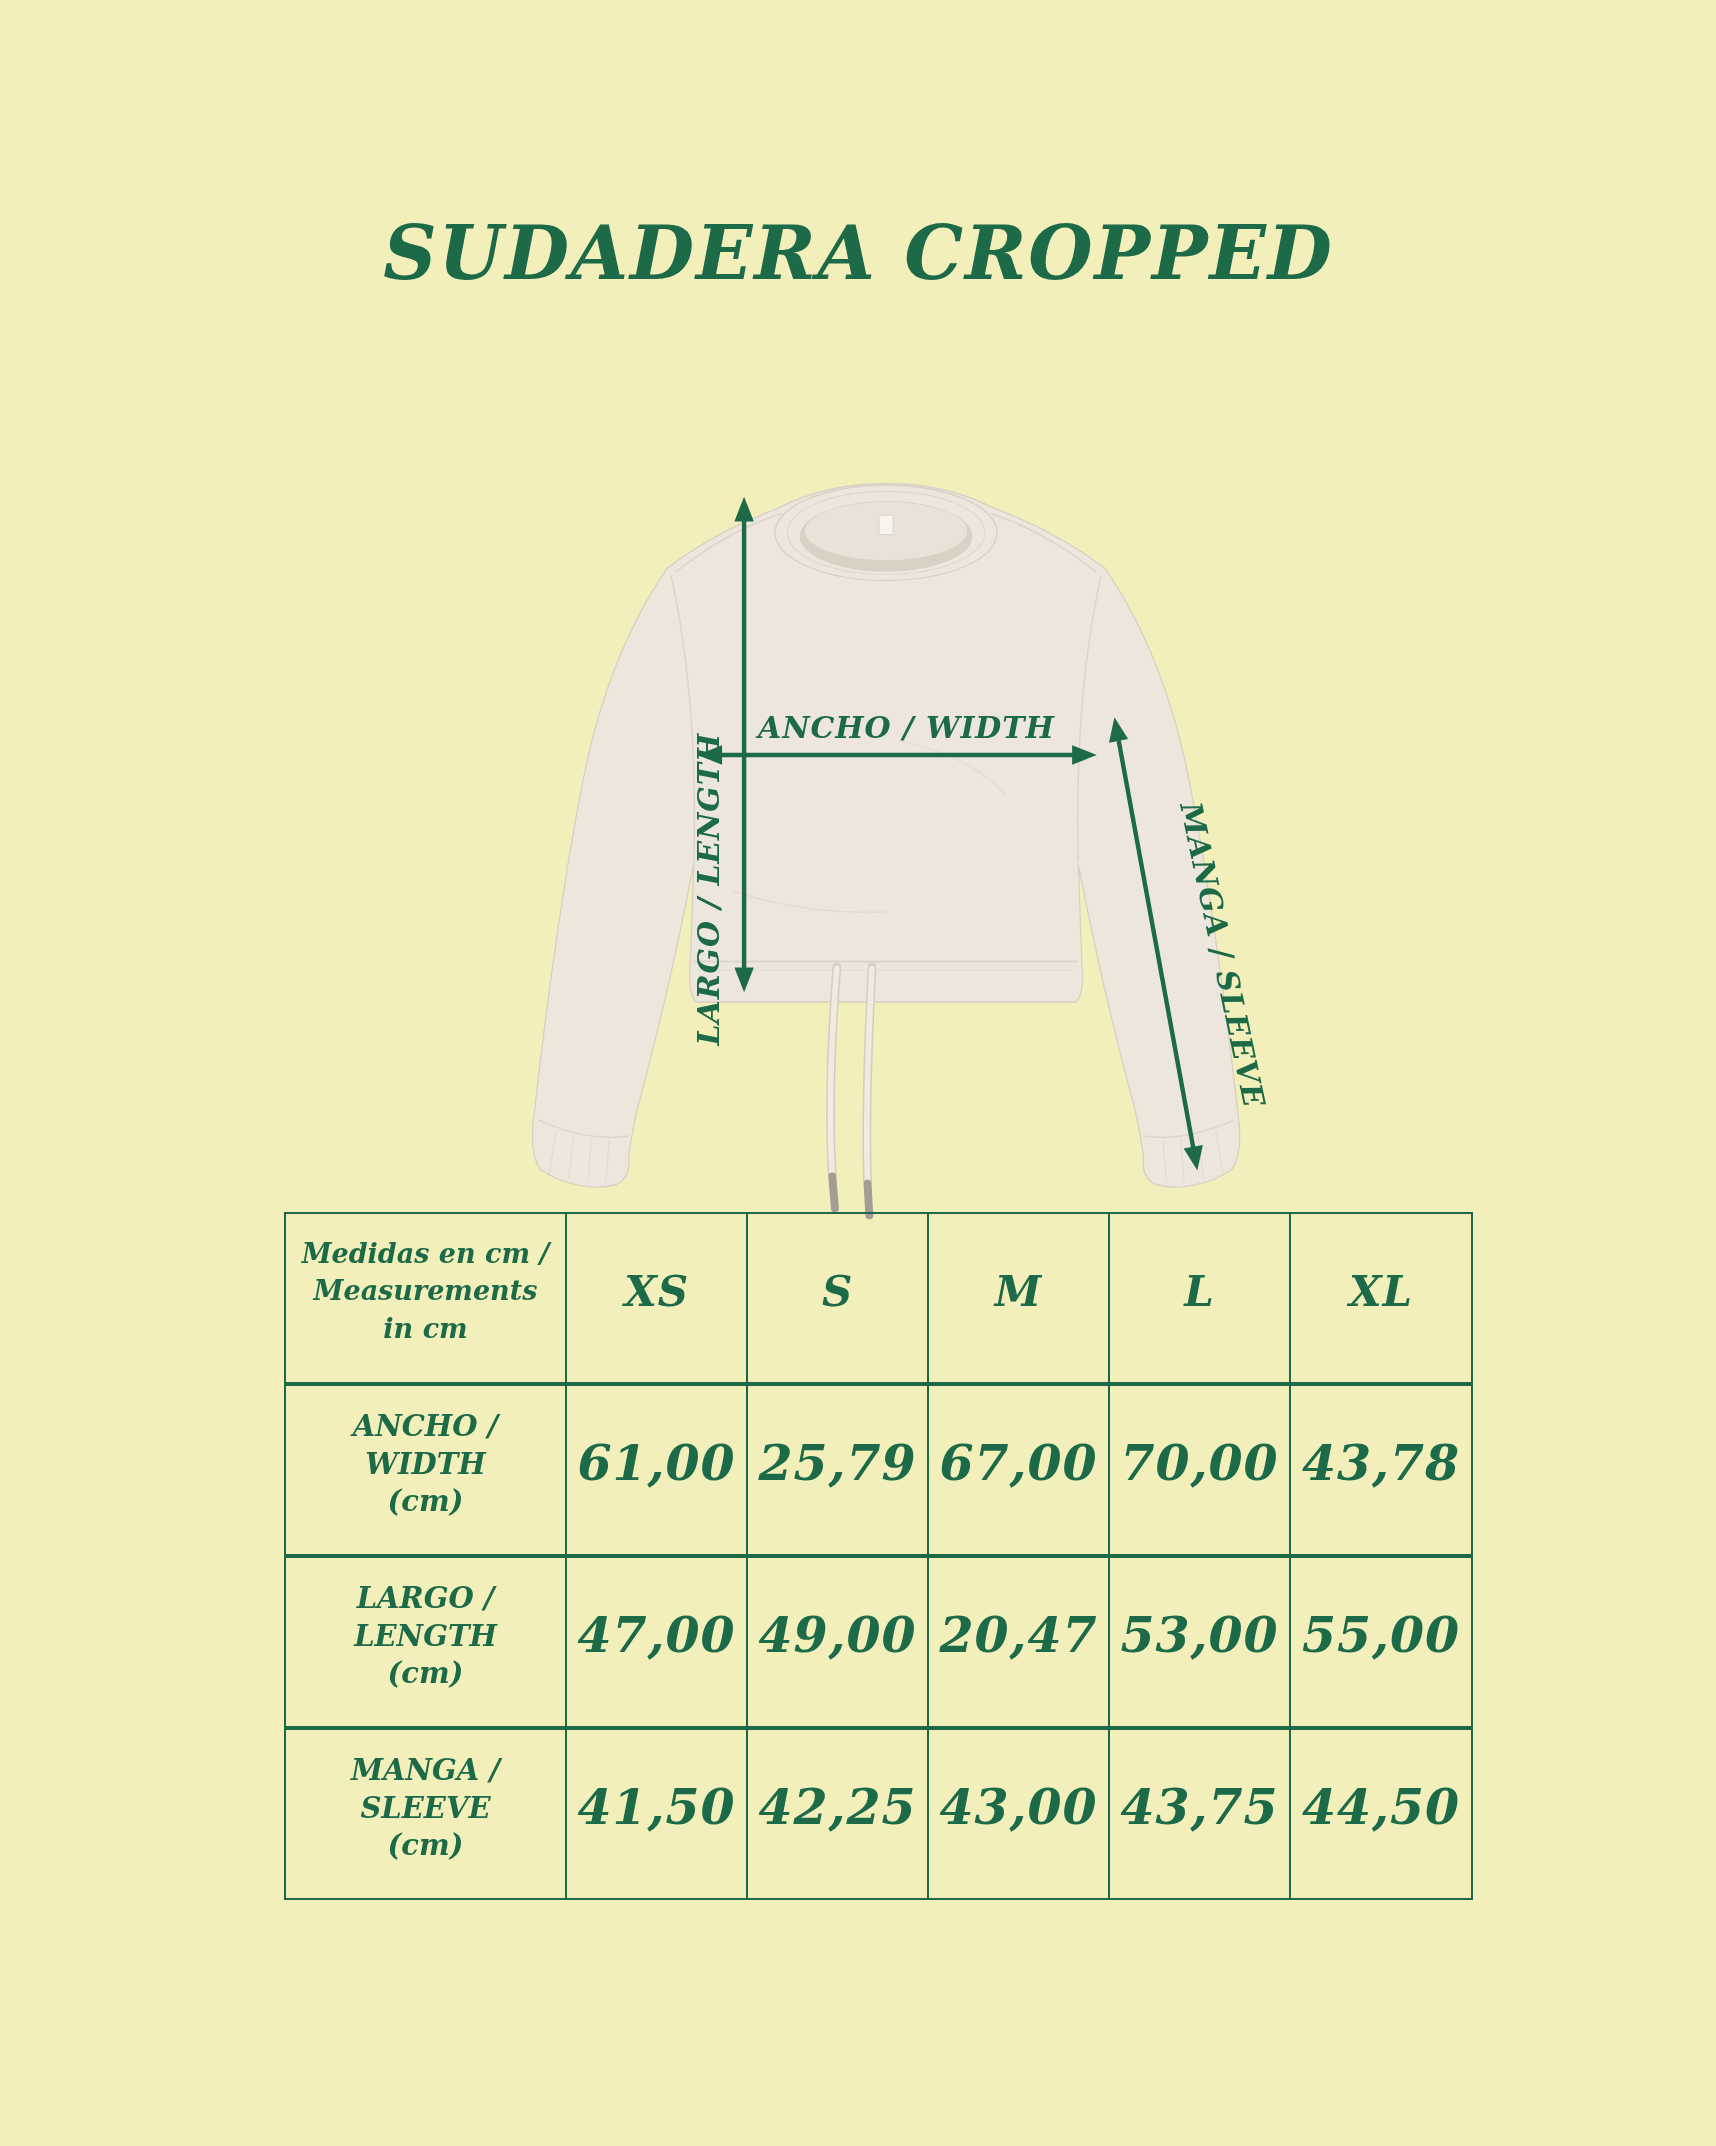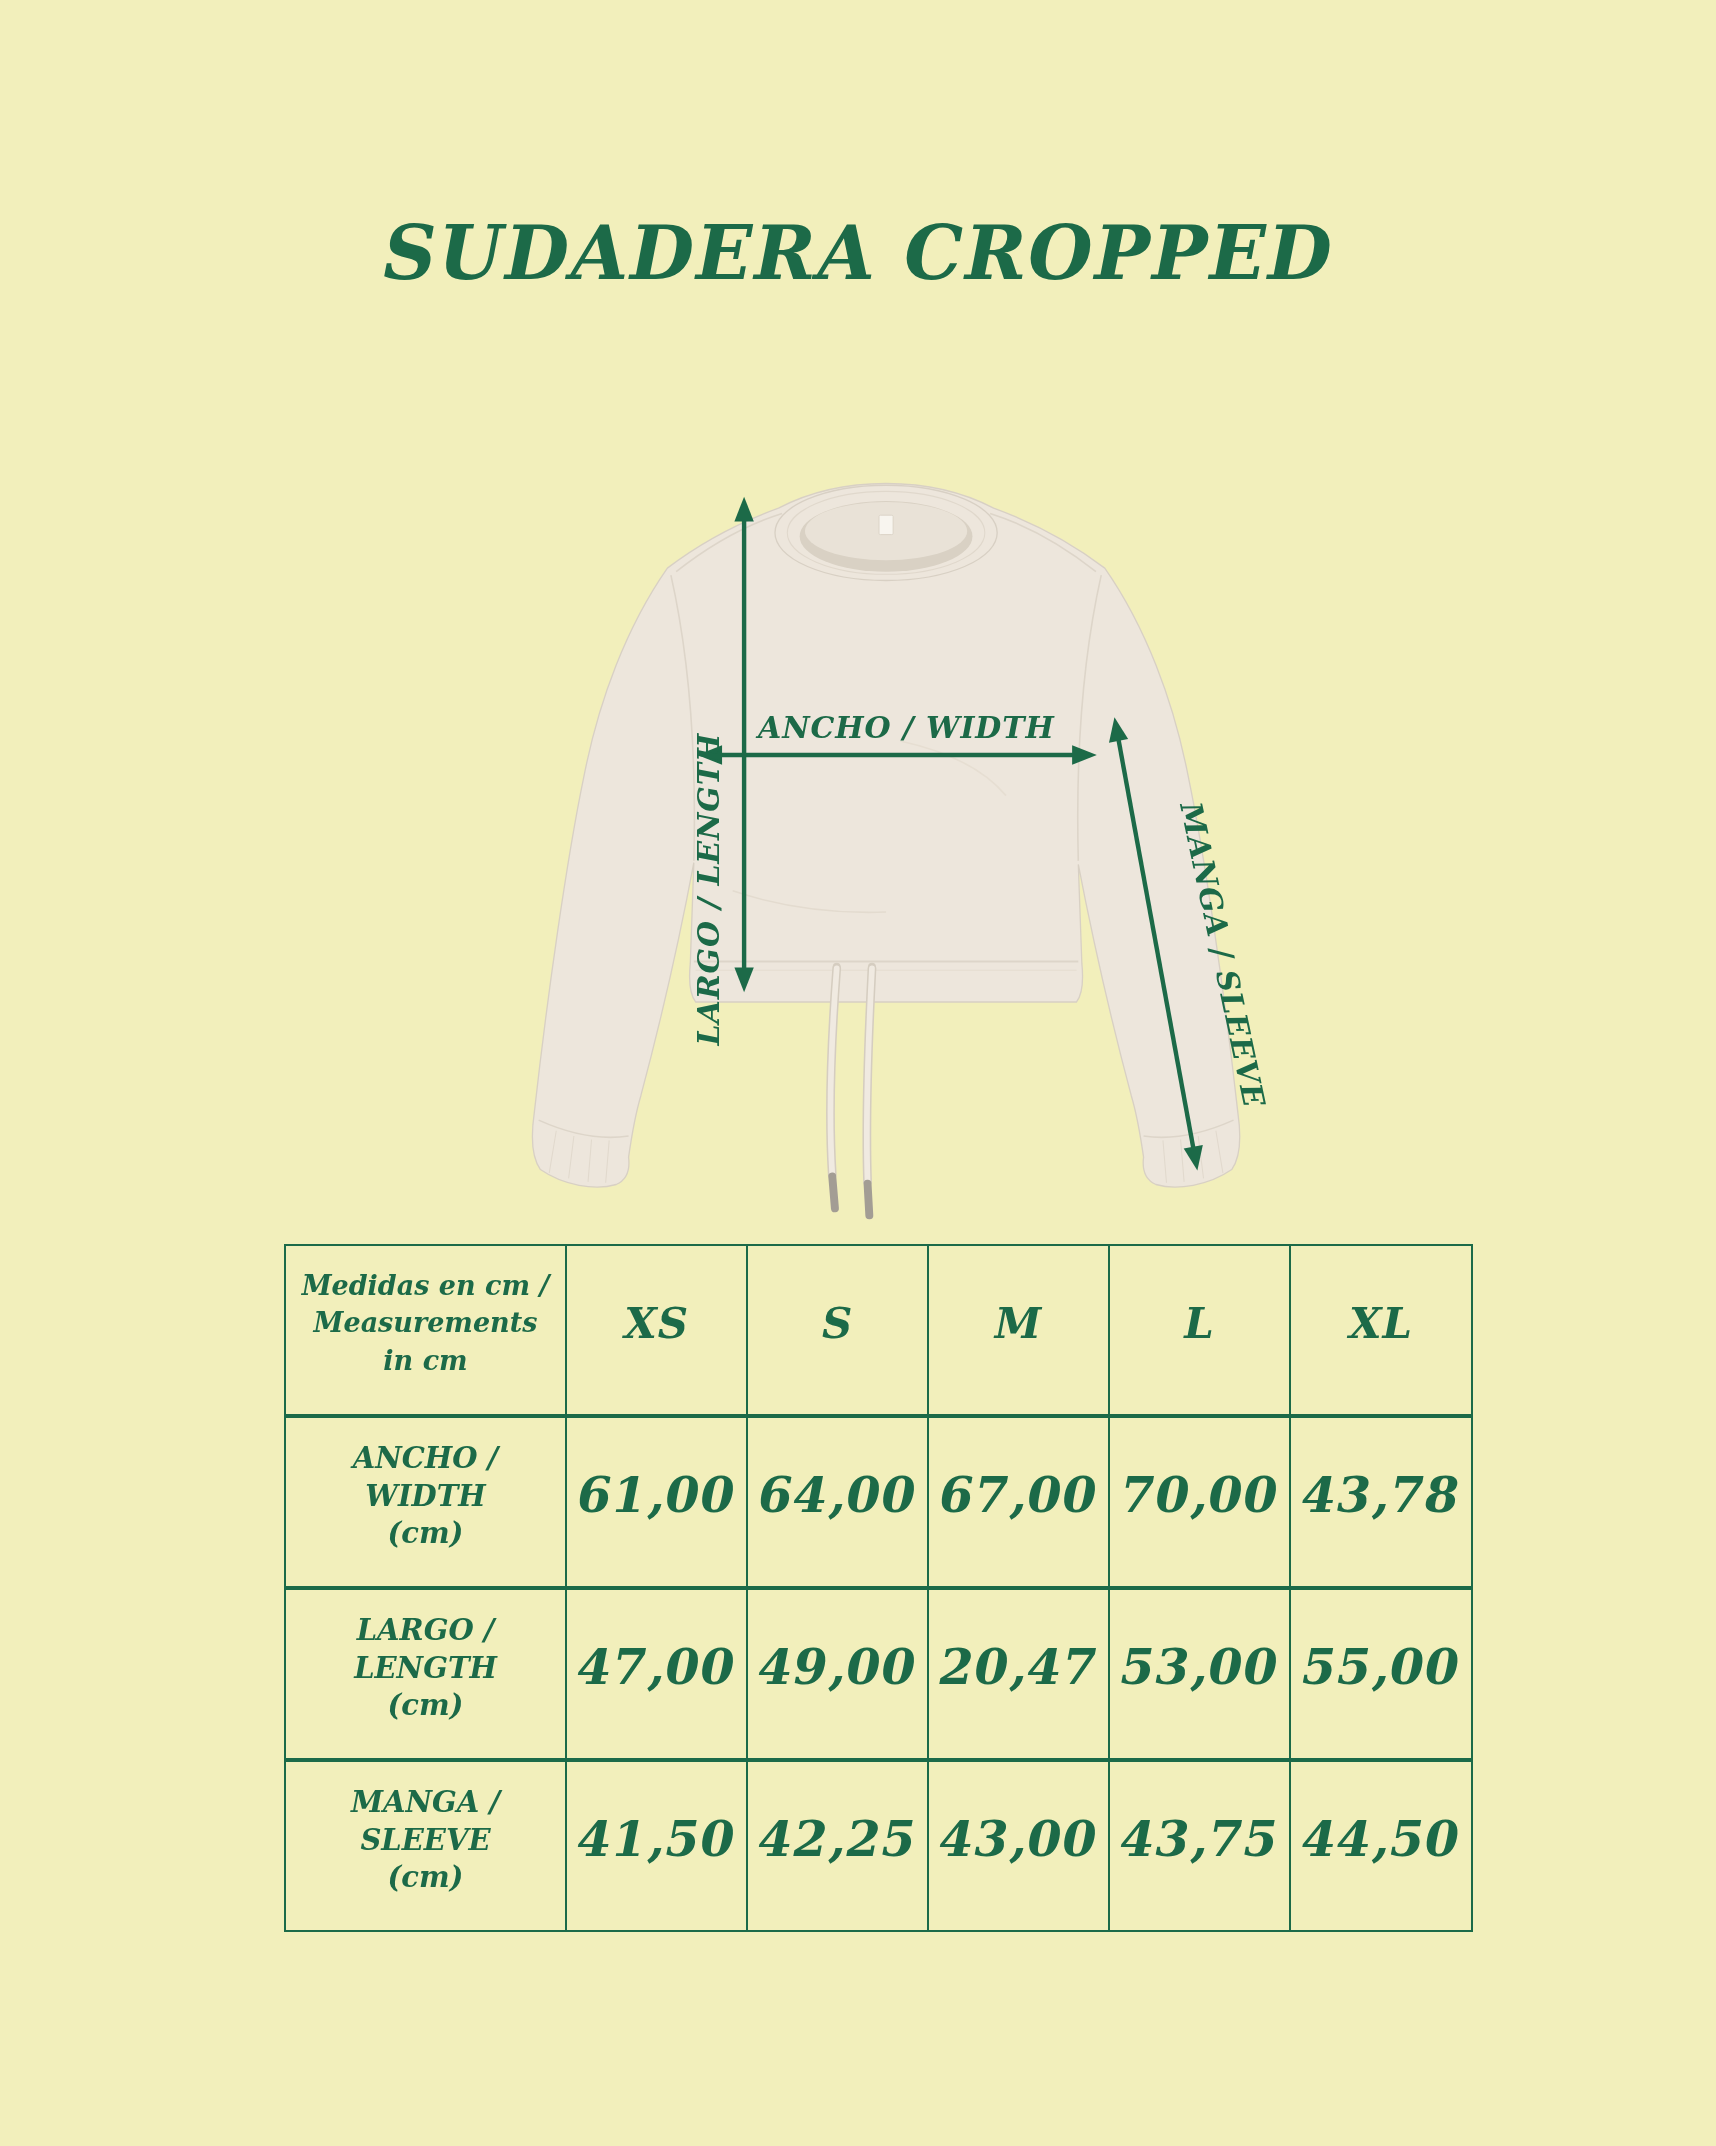--- a/index.html
+++ b/index.html
@@ -35,21 +35,21 @@
 
   .svg-label {
     font-family: "DejaVu Serif", serif;
     font-weight: bold; font-style: italic;
     font-size: 34px;
     fill: #1C6A48;
     letter-spacing: 1px;
   }
 
   .size-table-wrap {
-    position: absolute; left: 284px; top: 1244px;
+    position: absolute; left: 284px; top: 1212px;
     width: 1186px;
   }
   table.size-table {
     border-collapse: collapse;
     table-layout: fixed;
     width: 1186px;
     border: 2.6px solid #1C6A48;
     color: #1C6A48;
   }
   table.size-table td {
@@ -196,21 +196,21 @@
         <td class="size-letter">M</td>
         <td class="size-letter">L</td>
         <td class="size-letter">XL</td>
       </tr>
       <tr>
         <td>
           <div class="row-label">ANCHO / WIDTH</div>
           <div class="row-unit">(cm)</div>
         </td>
         <td class="cell-value">61,00</td>
-        <td class="cell-value">64,00</td>
+        <td class="cell-value">25,79</td>
         <td class="cell-value">67,00</td>
         <td class="cell-value">70,00</td>
         <td class="cell-value">43,78</td>
       </tr>
       <tr>
         <td>
           <div class="row-label">LARGO / LENGTH</div>
           <div class="row-unit">(cm)</div>
         </td>
         <td class="cell-value">47,00</td>

